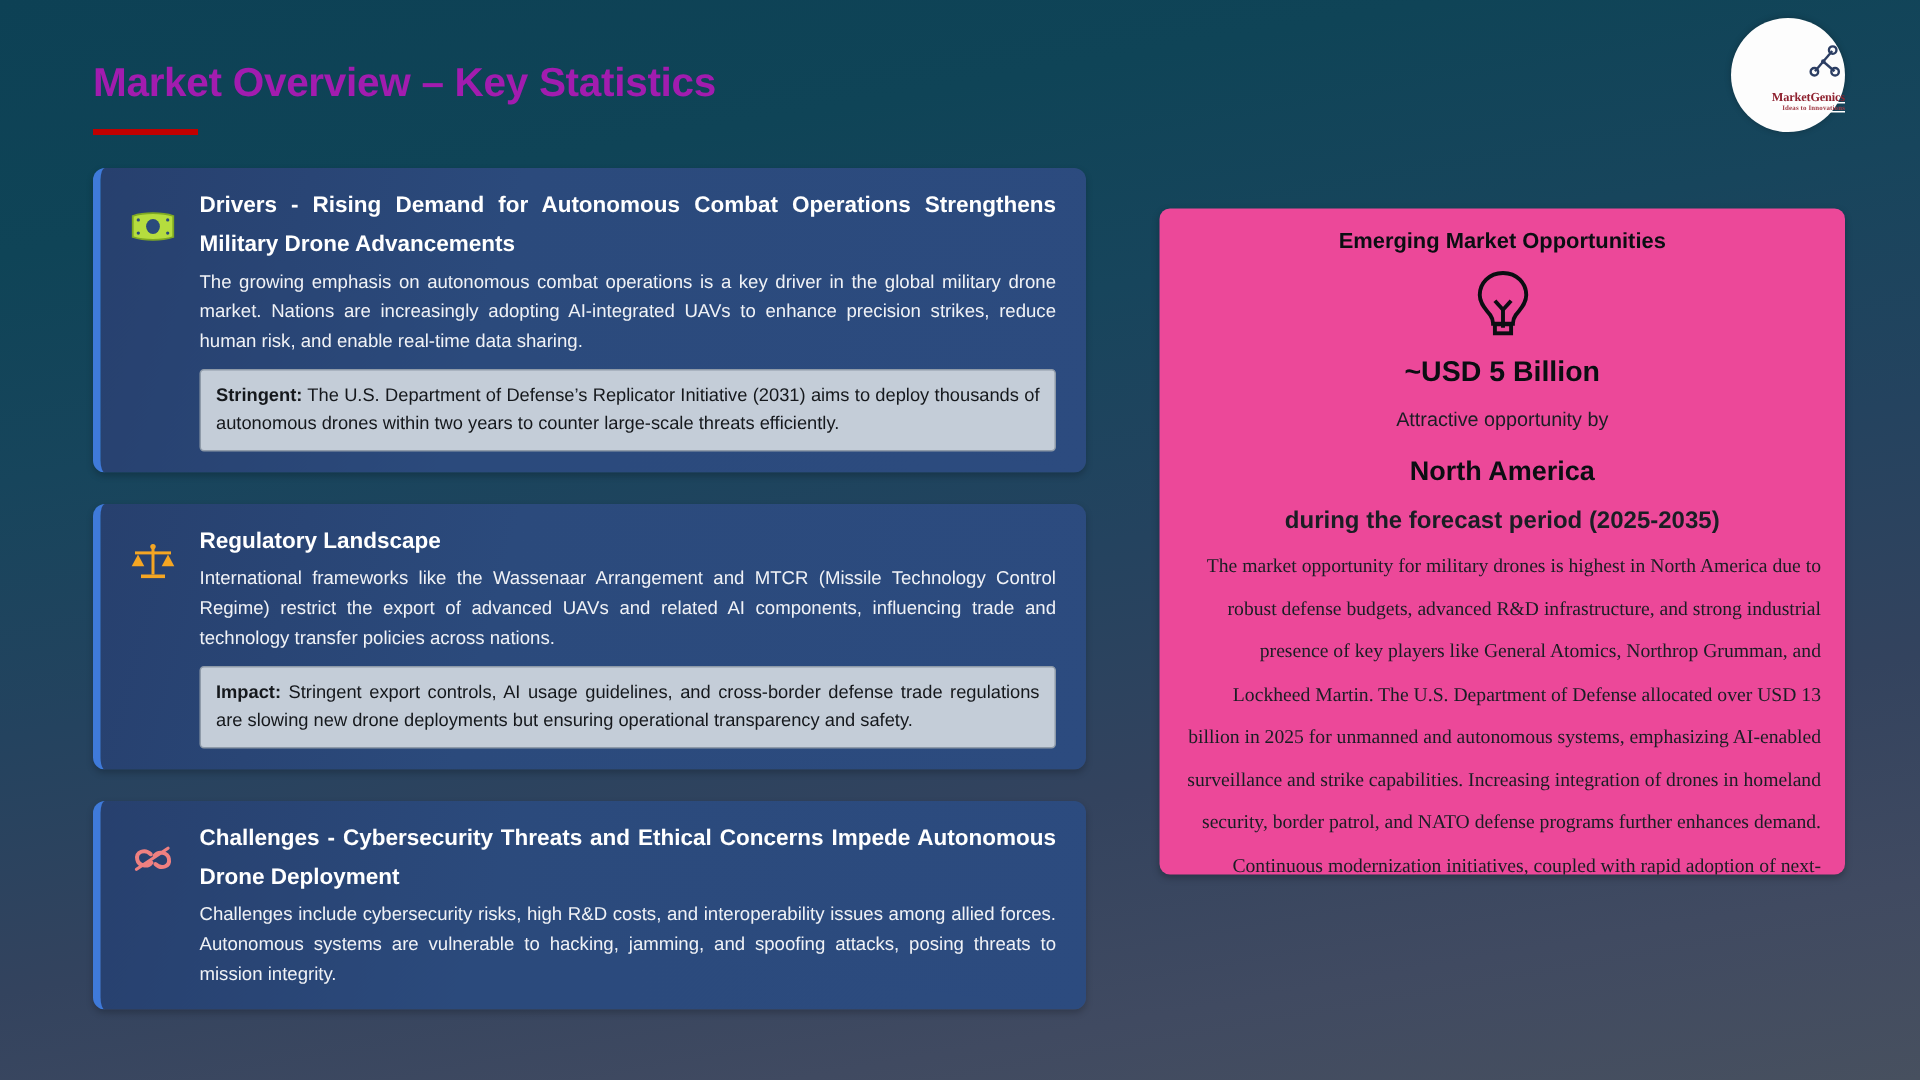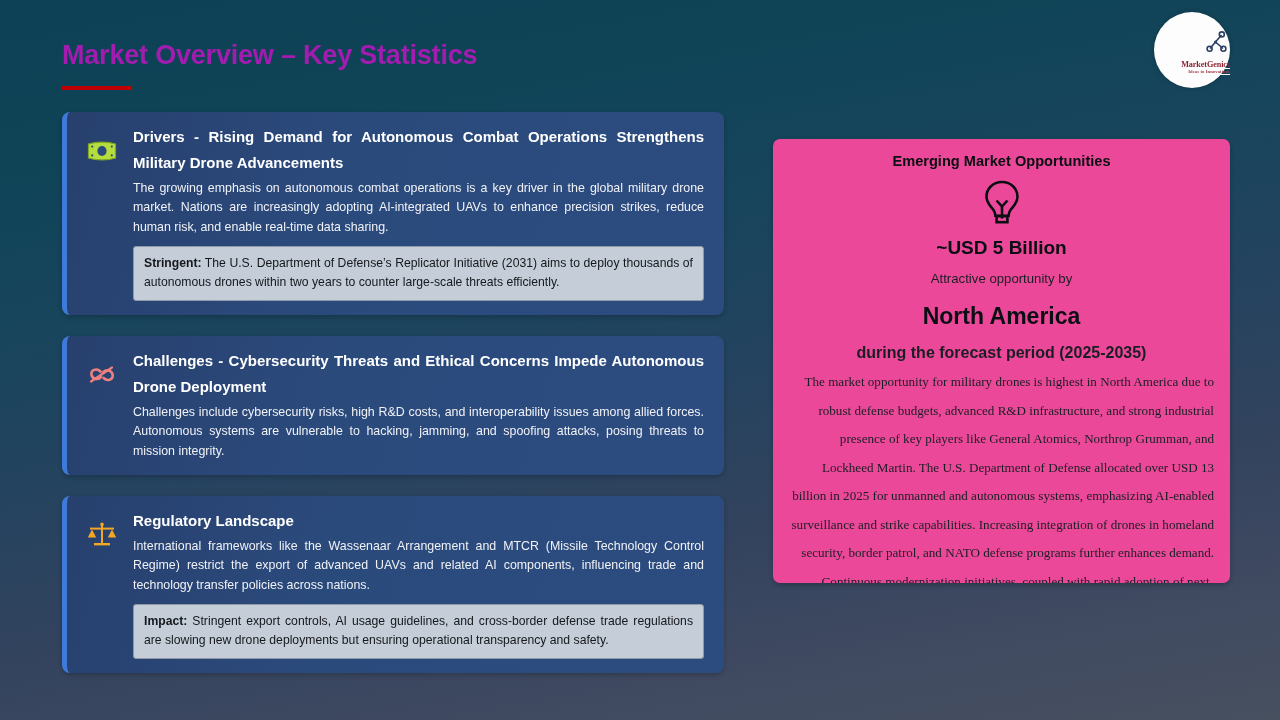--- a/index.html
+++ b/index.html
@@ -172,21 +172,21 @@
     font-weight: bold;
     color: #0b0e12;
     margin-top: 2px;
   }
   .rp-sub {
     font-size: 13.2px;
     color: #1a1e24;
     margin-top: 12px;
   }
   .rp-region {
-    font-size: 23px;
+    font-size: 18px;
     font-weight: bold;
     color: #0b0e12;
     margin-top: 17px;
   }
   .rp-period {
     font-size: 16px;
     color: #1a1e24;
     margin-top: 14px;
     font-weight: bold;
   }
@@ -237,46 +237,46 @@
     <div class="card-body">
       <div class="card-heading">Drivers - Rising Demand for Autonomous Combat Operations Strengthens Military Drone Advancements</div>
       <div class="card-text">The growing emphasis on autonomous combat operations is a key driver in the global military drone market. Nations are increasingly adopting AI-integrated UAVs to enhance precision strikes, reduce human risk, and enable real-time data sharing.</div>
       <div class="callout"><b>Stringent:</b><span> The U.S. Department of Defense’s Replicator Initiative (2031) aims to deploy thousands of autonomous drones within two years to counter large-scale threats efficiently.</span></div>
     </div>
   </div>
 
   <div class="info-card">
     <div class="card-icon">
       <svg width="32" height="32" viewBox="0 0 32 32">
-        <path d="M14.5 12.5 C10.5 8.5 4.5 11 5.5 16 C6.3 20.2 12.5 21.5 15 18" fill="none" stroke="#ef8080" stroke-width="2.6" stroke-linecap="round"></path>
-        <path d="M17 13.5 C19.5 10 25.8 11.2 26.6 15.5 C27.6 20.5 21.6 23 17.6 19" fill="none" stroke="#ef8080" stroke-width="2.6" stroke-linecap="round"></path>
-        <line x1="5" y1="22.5" x2="26" y2="8.5" stroke="#ef8080" stroke-width="2.2" stroke-linecap="round"></line>
-      </svg>
-    </div>
-    <div class="card-body">
-      <div class="card-heading">Challenges - Cybersecurity Threats and Ethical Concerns Impede Autonomous Drone Deployment</div>
-      <div class="card-text">Challenges include cybersecurity risks, high R&amp;D costs, and interoperability issues among allied forces. Autonomous systems are vulnerable to hacking, jamming, and spoofing attacks, posing threats to mission integrity.</div>
-    </div>
-  </div>
-
-  <div class="info-card">
-    <div class="card-icon">
-      <svg width="32" height="32" viewBox="0 0 32 32">
         <rect x="15" y="6" width="2" height="18" fill="#f5a623"></rect>
         <rect x="8" y="24" width="16" height="2.4" fill="#f5a623"></rect>
         <rect x="4" y="8.6" width="24" height="2" fill="#f5a623"></rect>
         <circle cx="16" cy="5.4" r="1.8" fill="#f5a623"></circle>
         <path d="M6 10.6 L1.8 18.5 L10.2 18.5 Z" fill="#f5a623"></path>
         <path d="M26 10.6 L21.8 18.5 L30.2 18.5 Z" fill="#f5a623"></path>
       </svg>
     </div>
     <div class="card-body">
       <div class="card-heading plain">Regulatory Landscape</div>
       <div class="card-text">International frameworks like the Wassenaar Arrangement and MTCR (Missile Technology Control Regime) restrict the export of advanced UAVs and related AI components, influencing trade and technology transfer policies across nations.</div>
       <div class="callout"><b>Impact:</b><span> Stringent export controls, AI usage guidelines, and cross-border defense trade regulations are slowing new drone deployments but ensuring operational transparency and safety.</span></div>
+    </div>
+  </div>
+
+  <div class="info-card">
+    <div class="card-icon">
+      <svg width="32" height="32" viewBox="0 0 32 32">
+        <path d="M14.5 12.5 C10.5 8.5 4.5 11 5.5 16 C6.3 20.2 12.5 21.5 15 18" fill="none" stroke="#ef8080" stroke-width="2.6" stroke-linecap="round"></path>
+        <path d="M17 13.5 C19.5 10 25.8 11.2 26.6 15.5 C27.6 20.5 21.6 23 17.6 19" fill="none" stroke="#ef8080" stroke-width="2.6" stroke-linecap="round"></path>
+        <line x1="5" y1="22.5" x2="26" y2="8.5" stroke="#ef8080" stroke-width="2.2" stroke-linecap="round"></line>
+      </svg>
+    </div>
+    <div class="card-body">
+      <div class="card-heading">Challenges - Cybersecurity Threats and Ethical Concerns Impede Autonomous Drone Deployment</div>
+      <div class="card-text">Challenges include cybersecurity risks, high R&amp;D costs, and interoperability issues among allied forces. Autonomous systems are vulnerable to hacking, jamming, and spoofing attacks, posing threats to mission integrity.</div>
     </div>
   </div>
 
 </div>
 
 <div class="right-panel">
   <div class="rp-title">Emerging Market Opportunities</div>
   <div class="rp-bulb">
     <svg width="56" height="56" viewBox="0 0 56 56">
       <path d="M28 7 C18.6 7 12.5 14 12.5 21.7 C12.5 28 17 31.5 19.5 35 C21 37.1 21.4 39 21.4 40.8

